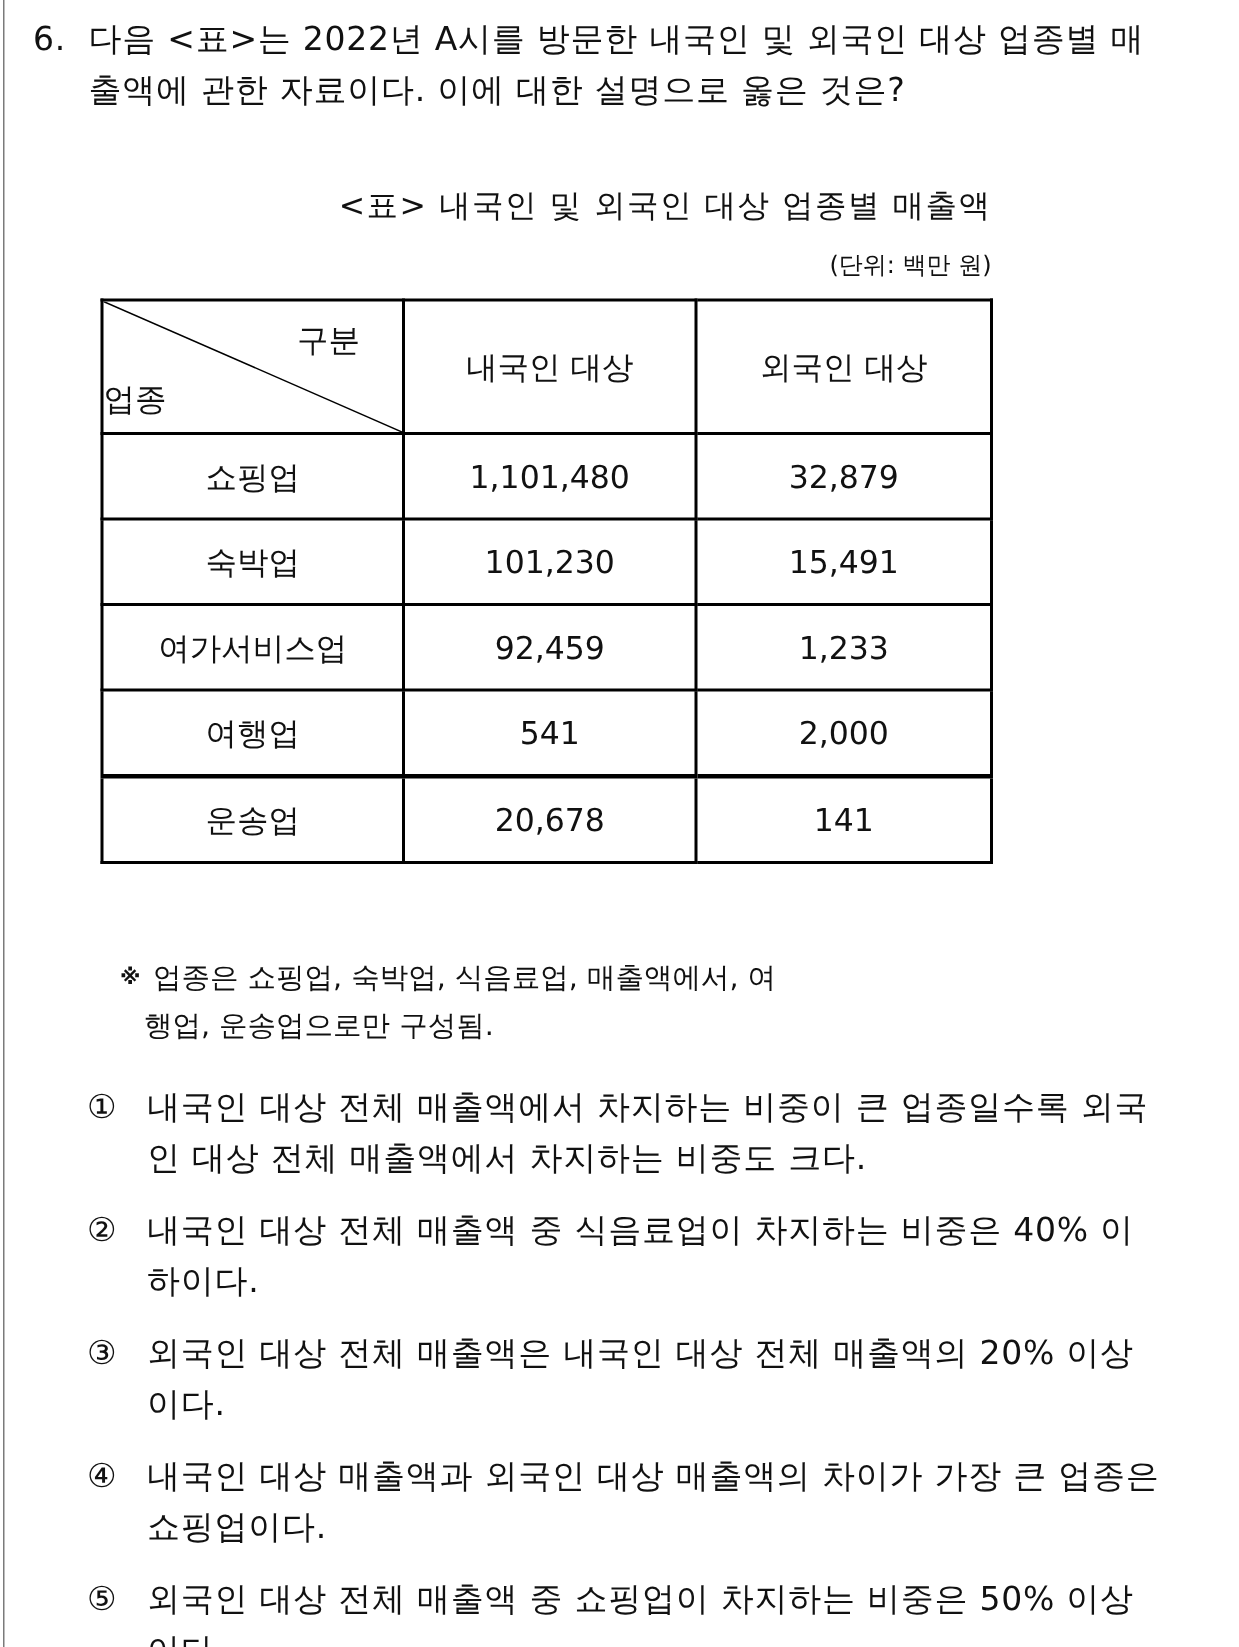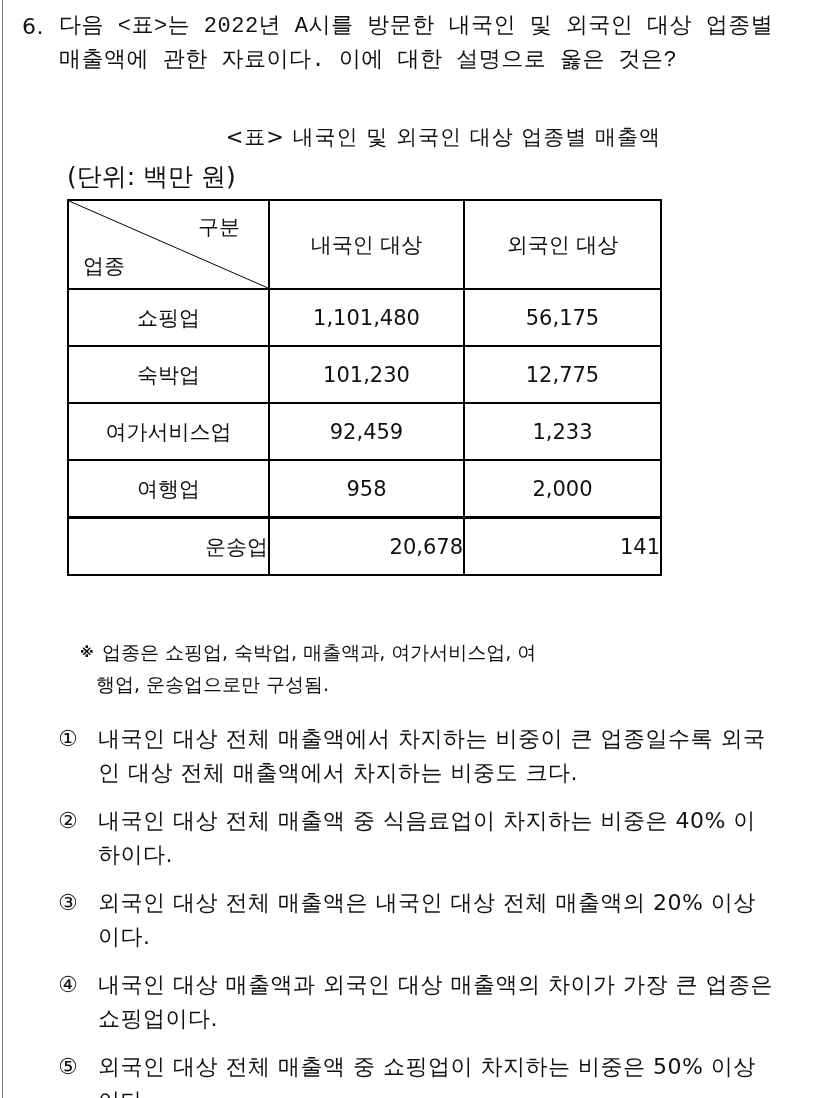--- a/index.html
+++ b/index.html
@@ -4,43 +4,43 @@
 <style>
   html, body { margin: 0; padding: 0; }
   body {
     width: 826px; height: 1098px; background: #ffffff; position: relative; overflow: hidden;
     font-family: "DejaVu Sans", "Liberation Sans", sans-serif; color: #111;
   }
   .left-rule { position: absolute; left: 2px; top: 0; width: 1px; height: 1098px; background: #7a7a7a; }
 
   .question { position: absolute; left: 22px; top: 10px; width: 760px; font-size: 22px; line-height: 34px; letter-spacing: 0.5px; }
   .question .num { position: absolute; left: 0; top: 0; }
-  .question .stem { margin-left: 37px; display: block; font-family: Liberation Mono, monospace; }
+  .question .stem { margin-left: 37px; display: block; }
 
   .table-title { position: absolute; left: 67px; width: 594px; top: 120px; text-align: right; font-size: 21px; line-height: 34px; letter-spacing: 1px; }
-  .table-unit { position: absolute; left: 67px; width: 594px; top: 162px; text-align: left; font-size: 25px; line-height: 30px; }
+  .table-unit { position: absolute; left: 67px; width: 594px; top: 162px; text-align: right; font-size: 16px; line-height: 30px; }
 
   table.data {
     position: absolute; left: 67px; top: 199px; border-collapse: collapse;
     font-size: 21px;
     border-radius: 26px;
   }
   table.data td, table.data th {
     border: 2px solid #000; text-align: center; font-weight: normal; padding: 0;
   }
   table.data th { height: 87px; }
   table.data td { height: 55px; margin-top: 38px; }
   table.data .c0 { width: 199px; }
   table.data .c1 { width: 193px; margin-top: 44px; }
   table.data .c2 { width: 195px; margin-left: 44px; }
-  table.data tr.last td { border-top-width: 3px; text-align: right; }
+  table.data tr.last td { border-top-width: 3px; }
   .diag { position: relative; }
   .diag svg { position: absolute; left: 0; top: 0; width: 100%; height: 100%; }
   .diag .col-label { position: absolute; right: 28px; top: 12px; }
-  .diag .row-label { position: absolute; left: 14px; bottom: 8px; }
+  .diag .row-label { position: absolute; left: 0; bottom: 8px; }
 
   .note { position: absolute; left: 80px; top: 636px; width: 600px; font-size: 19px; line-height: 32px; }
   .note .mark { position: absolute; left: 0; top: 0; font-size: 14px; font-weight: bold; }
   .note .text { display: block; margin-left: 22px; text-indent: 0; }
   .note .line2 { display: block; margin-left: 16px; }
 
   .options { position: absolute; left: 58px; top: 722px; width: 720px; font-size: 22px; line-height: 34px; letter-spacing: 0.5px; }
   .option { position: relative; padding-left: 40px; margin-bottom: 14px; }
   .option .marker { position: absolute; left: 0; top: 0; }
 </style>
@@ -66,48 +66,48 @@
       </svg>
       <span class="col-label">구분</span>
       <span class="row-label">업종</span>
     </th>
     <th class="c1">내국인 대상</th>
     <th class="c2">외국인 대상</th>
   </tr>
   <tr>
     <td>쇼핑업</td>
     <td>1,101,480</td>
-    <td>56,175</td>
+    <td>32,879</td>
   </tr>
   <tr>
     <td>숙박업</td>
     <td>101,230</td>
-    <td>12,775</td>
+    <td>15,491</td>
   </tr>
   <tr>
     <td>여가서비스업</td>
     <td>92,459</td>
     <td>1,233</td>
   </tr>
   <tr>
     <td>여행업</td>
-    <td>958</td>
+    <td>541</td>
     <td>2,000</td>
   </tr>
   <tr class="last">
     <td>운송업</td>
     <td>20,678</td>
     <td>141</td>
   </tr>
 </tbody>
   </table>
 
 <div class="note">
   <span class="mark">※</span>
-  <span class="text">업종은 쇼핑업, 숙박업, 매출액과, 여가서비스업, 여</span>
+  <span class="text">업종은 쇼핑업, 숙박업, 식음료업, 매출액에서, 여</span>
   <span class="line2">행업, 운송업으로만 구성됨.</span>
 </div>
 
 <div class="options">
   <div class="option">
     <span class="marker">①</span>
     <span>내국인 대상 전체 매출액에서 차지하는 비중이 큰 업종일수록 외국인 대상 전체 매출액에서 차지하는 비중도 크다.</span>
   </div>
   <div class="option">
     <span class="marker">②</span>

